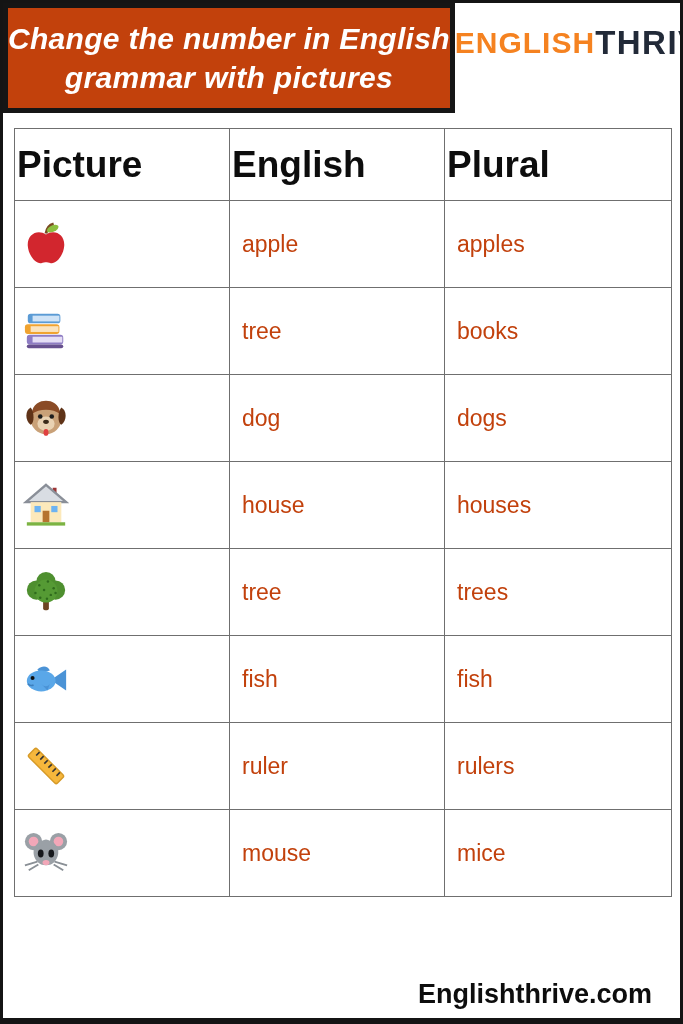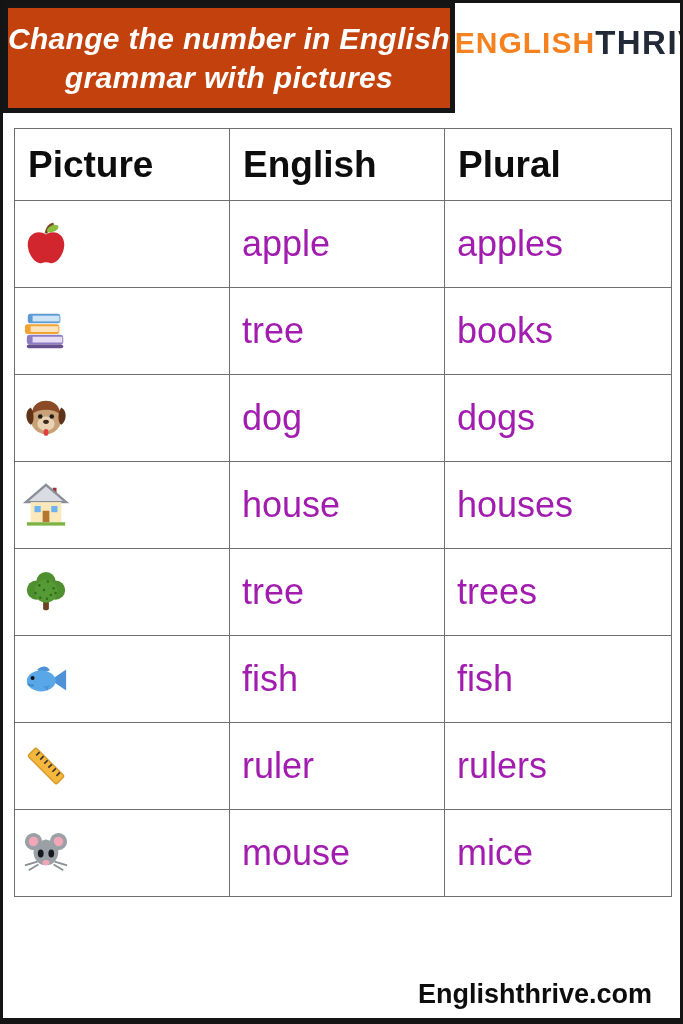--- a/index.html
+++ b/index.html
@@ -55,29 +55,29 @@
     width:657px;
   }
   .grid th,.grid td{
     border:1px solid #6f6f6f;
     vertical-align:middle;
     box-sizing:border-box;
   }
   .grid th{
     height:72px;
     text-align:left;
-    padding-left:13px;
+    padding-left:2px;
     font-size:37px;
     font-weight:bold;
     color:#0d0d0d;
   }
   .grid td{
     height:87px;
-    font-size:36px;
-    color:#a21caf;
+    font-size:23px;
+    color:#c2410c;
     padding-left:12px;
   }
   .col-picture{width:215px;}
   .col-singular{width:215px;}
   .col-plural{width:227px;}
   td.picture-cell{padding-left:8px;}
   td.picture-cell svg{width:46px;height:46px;display:block;}
   td.picture-cell.indent svg{margin-left:18px;}
   
   .footer{

